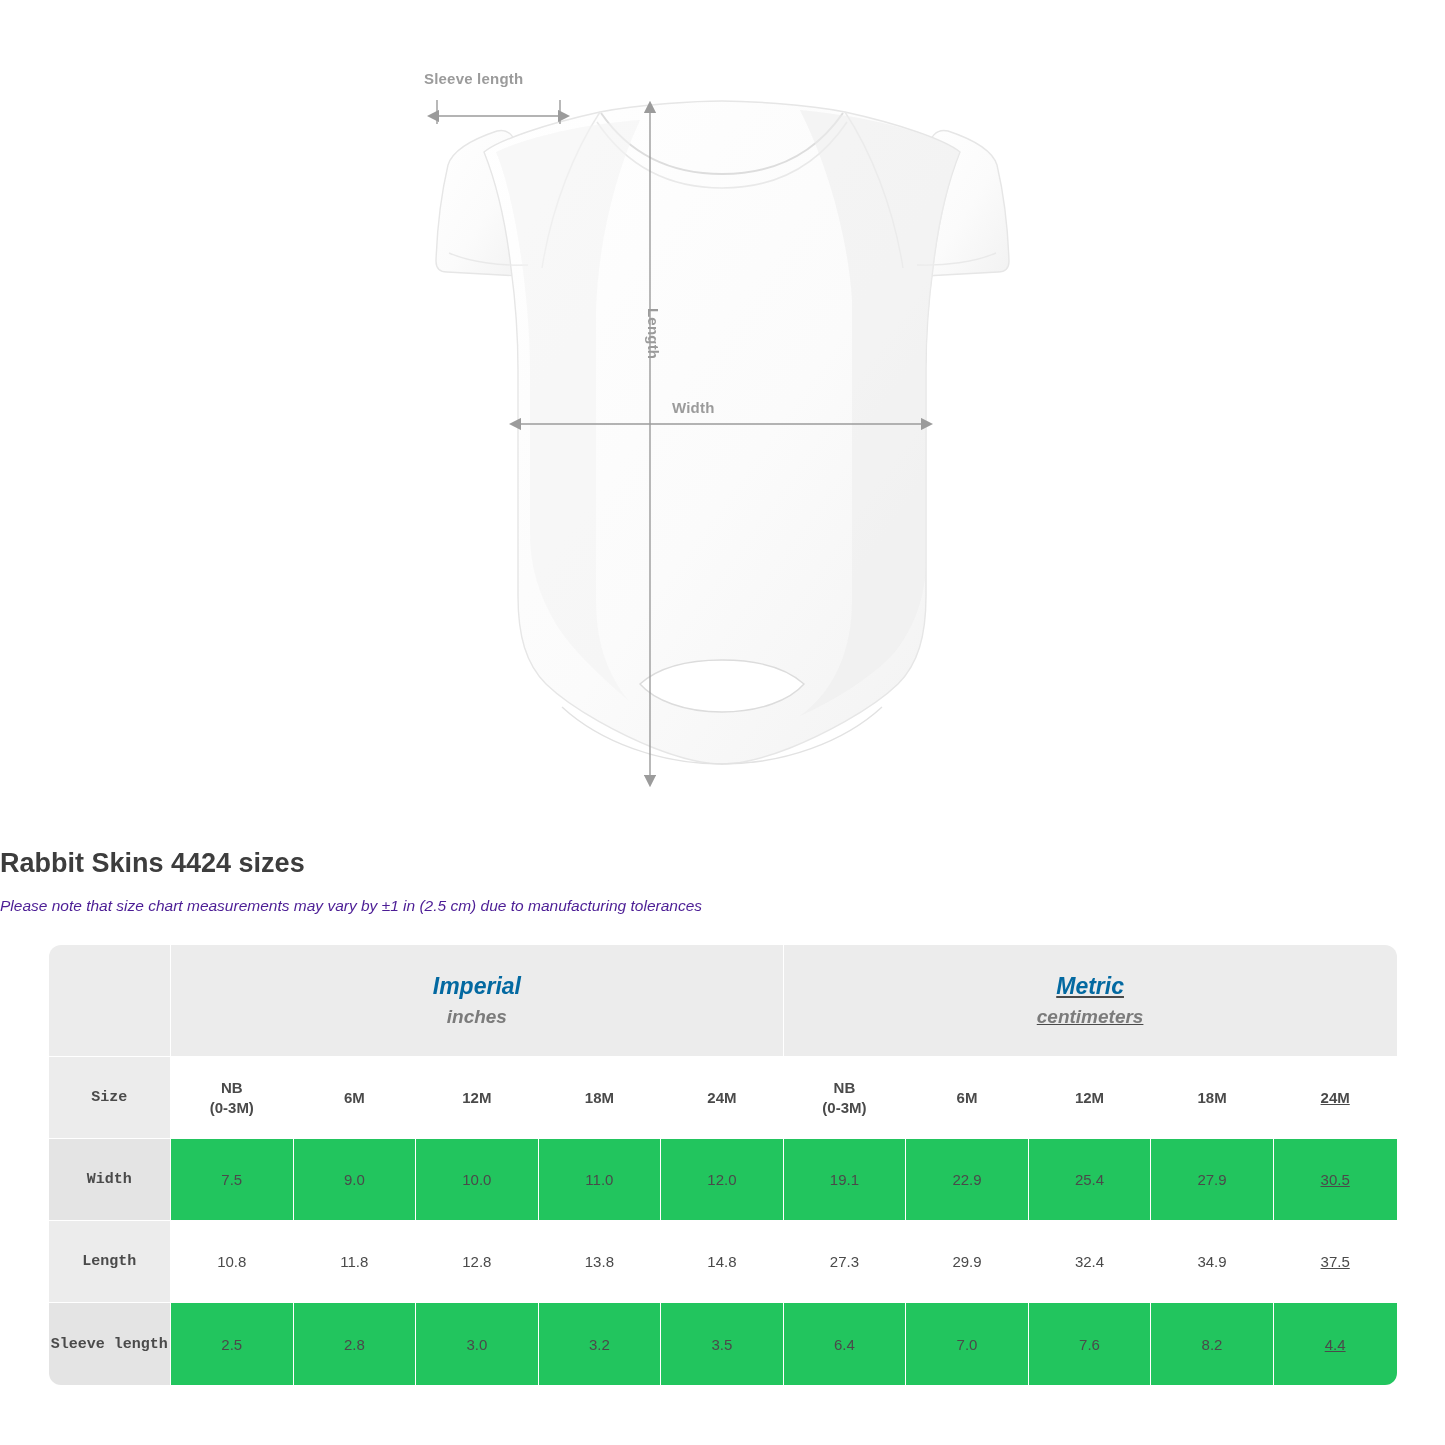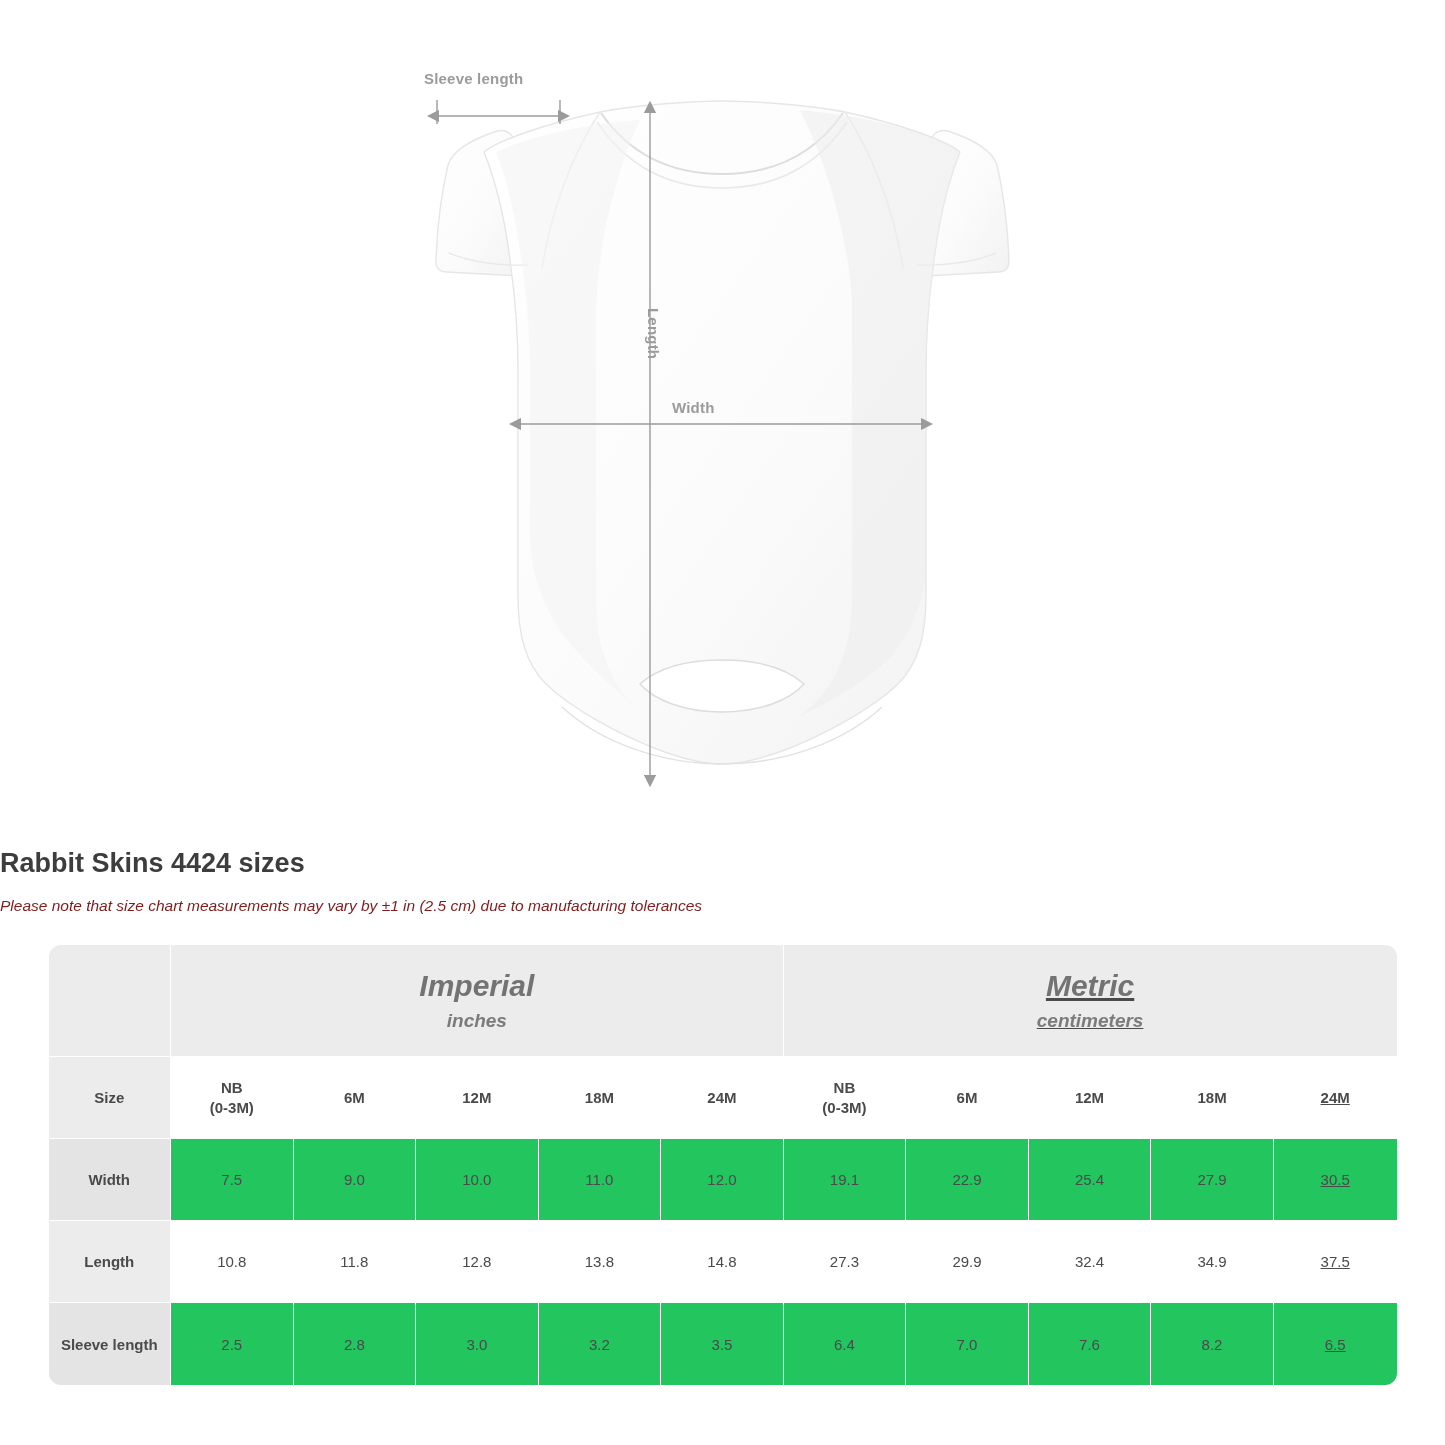--- a/index.html
+++ b/index.html
@@ -41,21 +41,21 @@
   #title-block { margin-top: 18px; }
   #chart-title {
     font-size: 27px;
     font-weight: bold;
     color: #3d3d3d;
     margin: 0 0 18px 0;
   }
   #chart-note {
     font-size: 15.5px;
     font-style: italic;
-    color: #7f1d1d;
+    color: #4c1d95;
     margin: 0;
   }
 
   
   #table-wrap {
     margin: 30px auto 0 auto;
     width: 1348px;
   }
   table {
     width: 100%;
@@ -73,24 +73,24 @@
   }
   
   .unit-row th {
     height: 112px;
     background: #ececec;
     border-bottom: 1px solid #ffffff;
   }
   .unit-row th.first { border-top-left-radius: 12px; }
   .unit-row th.last  { border-top-right-radius: 12px; }
   .unit-name {
-    font-size: 30px;
+    font-size: 23px;
     font-weight: bold;
     font-style: italic;
-    color: #737373;
+    color: #0369a1;
     line-height: 1.15;
   }
   .unit-sub {
     font-size: 19px;
     font-style: italic;
     color: #7b7b7b;
     margin-top: 6px;
   }
 
   .size-row th {
@@ -103,20 +103,21 @@
   }
   .size-row th.rowhead { background: #ececec; }
 
   tbody tr td { height: 82px; }
   tbody tr.shade td { background: #22c55e; }
   tbody tr.plain td { background: #ffffff; }
   td.rowhead, th.rowhead {
     font-weight: bold;
     font-size: 15px;
     color: #4a4a4a;
+    font-family: Liberation Mono, monospace;
   }
   tbody tr.shade td.rowhead { background: #e4e4e4; }
   tbody tr.plain td.rowhead { background: #ececec; }
   tbody tr:last-child td:first-child { border-bottom-left-radius: 12px; }
   tbody tr:last-child td:last-child  { border-bottom-right-radius: 12px; }
   td:last-child, th:last-child { border-right: none; text-decoration: underline; }
   tbody tr:last-child td { border-bottom: none; }
 </style>
 </head>
 <body>
@@ -269,17 +270,17 @@
         <td class="rowhead">Sleeve length</td>
         <td>2.5</td>
         <td>2.8</td>
         <td>3.0</td>
         <td>3.2</td>
         <td>3.5</td>
         <td>6.4</td>
         <td>7.0</td>
         <td>7.6</td>
         <td>8.2</td>
-        <td>6.5</td>
+        <td>4.4</td>
       </tr>
     </tbody>
   </table>
 </div>
 
 </body></html>

